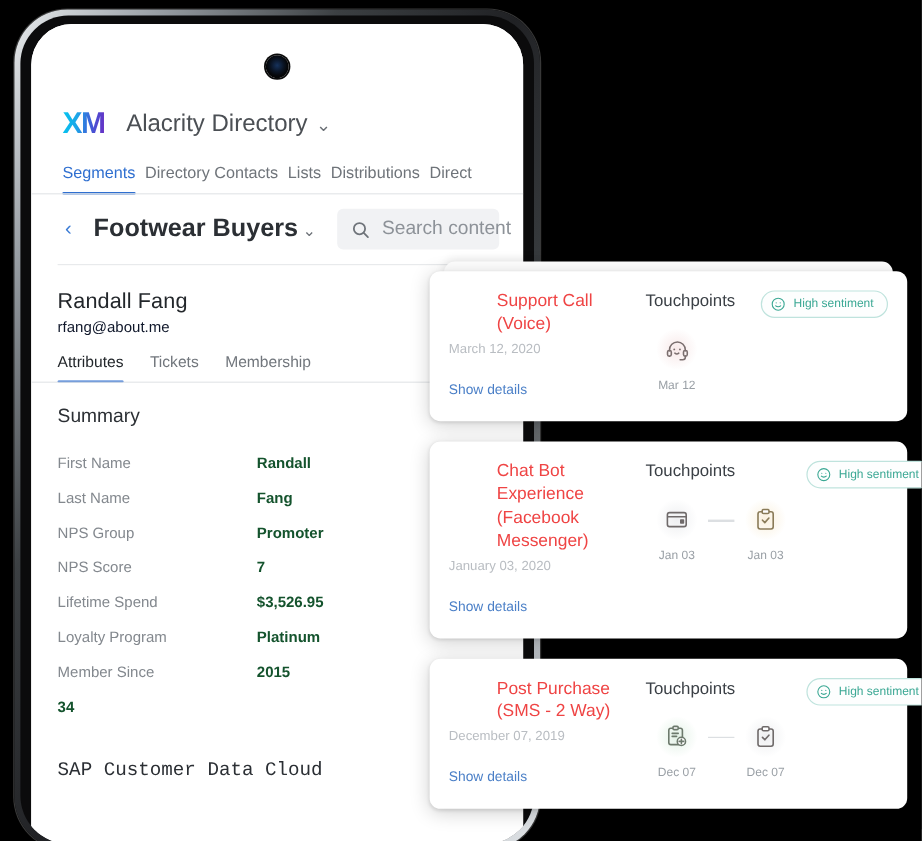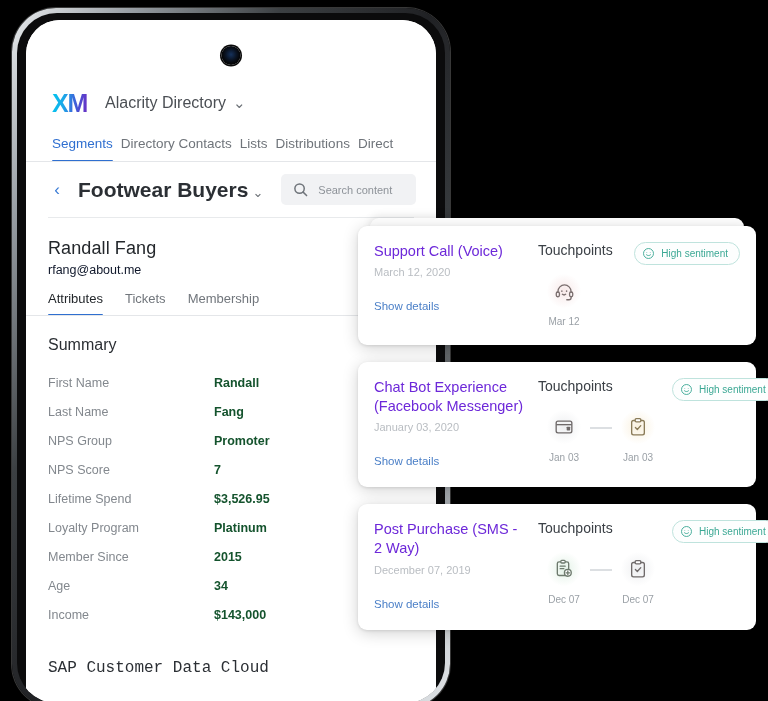--- a/index.html
+++ b/index.html
@@ -42,39 +42,39 @@
     z-index: 40;
   }
 
   
   #app { position: absolute; inset: 0; padding-top: 58px; background:#fff; }
 
   .appbar { display:flex; align-items:center; gap:18px; padding: 4px 26px 0 26px; height: 46px; }
   .xm-logo { font-size: 25px; font-weight: 800; letter-spacing: -1.2px;
     background: linear-gradient(95deg,#00c8f0 0%, #1da5e8 35%, #4356d6 70%, #6b2fc4 100%);
     -webkit-background-clip: text; background-clip: text; color: transparent; line-height:1; }
-  .app-title { font-size: 16px; color: #4b4f54; font-weight: 400; }
+  .app-title { font-size: 20px; color: #4b4f54; font-weight: 400; }
   .title-caret { margin-left: 7px; color:#6a6f75; font-size: 15px; display:inline-block; }
 
   .tabs { display:flex; gap: 8px; padding: 12px 26px 0 26px; position:relative; }
   .tabs:after { content:""; position:absolute; left:0; right:0; bottom:0; height:1px; background:#e4e6e9; }
   .tab { font-size: 13.5px; color:#6f747a; padding-bottom: 11px; position:relative; white-space:nowrap; }
   .tab.active { color:#2f6fd0; }
   .tab.active:after { content:""; position:absolute; left:0; right:0; bottom:0; height:2.5px; background:#2f6fd0; border-radius:2px; }
 
   .subbar { display:flex; align-items:center; gap: 12px; padding: 12px 20px 12px 22px; }
   .back-chev { color:#3a7bd5; font-size:17px; width:18px; text-align:center; }
   .segment-name { font-size: 21px; color:#2b2f34; font-weight:700; }
   .seg-caret { color:#6a6f75; font-size:13px; margin-left:4px; }
   .search {
     display:flex; align-items:center; gap:10px; flex:1;
     background:#f1f2f4; border-radius:5px; padding: 8px 12px; margin-left: 6px; min-width: 0;
   }
   .search svg { flex:0 0 auto; }
-  .search span { font-size:11px; color:#8d9298; white-space:nowrap; }
+  .search span { font-size:16px; color:#8d9298; white-space:nowrap; }
   .subbar-rule { height:1px; background:#e8eaec; margin: 0 22px; }
 
   .person { padding: 20px 22px 0 22px; }
   .person-name { font-size: 18px; color:#23272b; font-weight:500; letter-spacing:.1px; }
   .person-email { font-size: 12.5px; color:#0f172a; margin-top: 4px; }
 
   .subtabs { display:flex; gap: 22px; padding: 14px 22px 0 22px; position:relative; }
   .subtabs:after { content:""; position:absolute; left:0; right:0; bottom:0; height:1px; background:#e4e6e9; }
   .subtab { font-size: 13px; color:#71767c; padding-bottom: 10px; position:relative; }
   .subtab.active { color:#23272b; }
@@ -93,21 +93,21 @@
     height: 16px; margin: 0 12px -8px 12px; background:#fff; border-radius: 9px 9px 0 0;
     box-shadow: 0 -2px 8px rgba(0,0,0,0.10);
   }
   .card {
     background:#fff; border-radius: 9px; margin-bottom: 17px;
     box-shadow: 0 3px 16px rgba(0,0,0,0.18), 0 1px 3px rgba(0,0,0,0.10);
     padding: 16px 16px 18px 16px;
     display:flex; gap: 8px; min-height: 110px;
   }
   .card-left { width: 150px; flex:0 0 auto; }
-  .card-title { font-size: 14.5px; color:#6d28d9; line-height: 1.32; }
+  .card-title { font-size: 14.5px; color:#ef4444; line-height: 1.32; margin-left: 40px; }
   .card-date { font-size: 11px; color:#b9bdc2; margin-top: 5px; }
   .show-details { font-size: 11.5px; color:#4a7fc7; margin-top: 22px; display:inline-block; }
   .card-mid { flex:1 1 auto; padding-left: 6px; }
   .tp-label { font-size: 14px; color:#3b4046; }
   .tp-row { display:flex; align-items:flex-start; margin-top: 16px; }
   .tp { width: 52px; text-align:center; position:relative; }
   .tp-ico { width: 34px; height: 34px; margin: 0 auto; display:flex; align-items:center; justify-content:center; border-radius:50%; }
   .tp-ico.tint-rose { background: radial-gradient(circle, rgba(241,214,214,.55) 0%, rgba(255,255,255,0) 72%); }
   .tp-ico.tint-amber { background: radial-gradient(circle, rgba(246,231,200,.6) 0%, rgba(255,255,255,0) 72%); }
   .tp-ico.tint-gray { background: radial-gradient(circle, rgba(226,228,231,.6) 0%, rgba(255,255,255,0) 72%); }
@@ -200,26 +200,21 @@
             </div>
             <div class="attr-row">
               <div class="attr-k">Loyalty Program</div>
               <div class="attr-v">Platinum</div>
             </div>
             <div class="attr-row">
               <div class="attr-k">Member Since</div>
               <div class="attr-v">2015</div>
             </div>
             <div class="attr-row">
-              <div class="attr-k">Age</div>
               <div class="attr-v">34</div>
-            </div>
-            <div class="attr-row">
-              <div class="attr-k">Income</div>
-              <div class="attr-v">$143,000</div>
             </div>
           </div>
 
           <div class="section-title second">SAP Customer Data Cloud</div>
 
         </div>
       </div>
     </div>
   </div>
 

